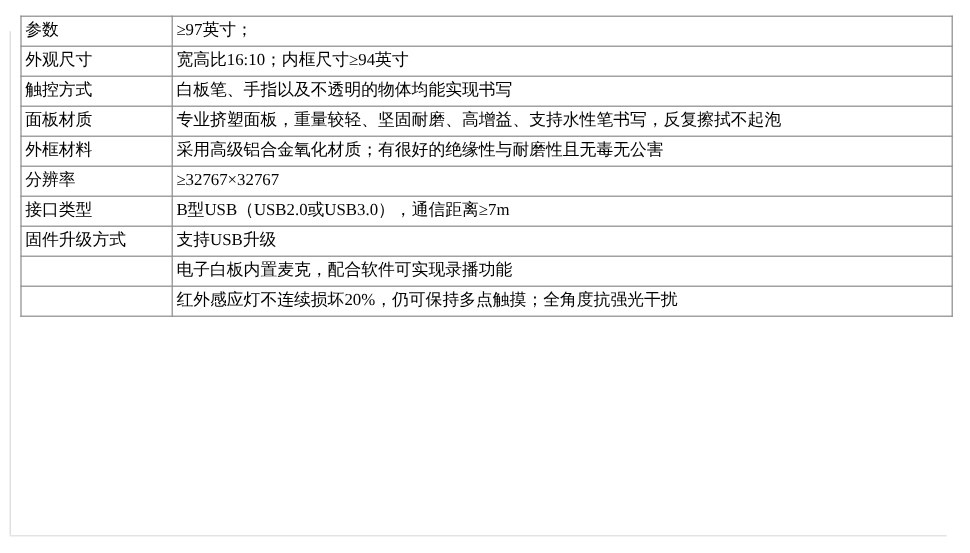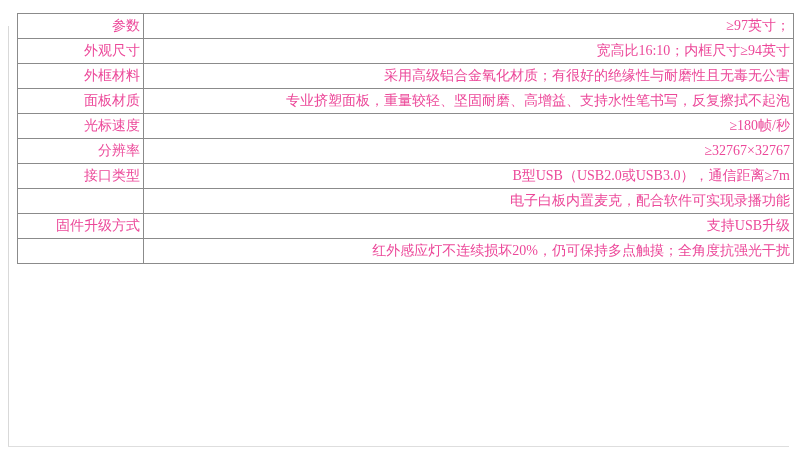--- a/index.html
+++ b/index.html
@@ -38,22 +38,22 @@
     width: 768px;
     border-collapse: collapse;
     table-layout: fixed;
     border: 1px solid #6f6f6f;
   }
   table.spec td {
     border: 1px solid #8b8b8b;
     height: 24px;
     font-size: 14px;
     line-height: 24px;
-    color: #ec4899;
-    text-align: right;
+    color: #000000;
+    text-align: left;
     vertical-align: middle;
     padding: 0 3px;
     overflow: hidden;
     white-space: nowrap;
   }
   table.spec td.label {
     width: 119px;
   }
   table.spec td.value {
     width: 643px;
@@ -69,46 +69,46 @@
     <tbody>
         <tr>
           <td class="label">参数</td>
           <td class="value">≥97英寸；</td>
         </tr>
         <tr>
           <td class="label">外观尺寸</td>
           <td class="value">宽高比16:10；内框尺寸≥94英寸</td>
         </tr>
         <tr>
-          <td class="label">外框材料</td>
-          <td class="value">采用高级铝合金氧化材质；有很好的绝缘性与耐磨性且无毒无公害</td>
+          <td class="label">触控方式</td>
+          <td class="value">白板笔、手指以及不透明的物体均能实现书写</td>
         </tr>
         <tr>
           <td class="label">面板材质</td>
           <td class="value">专业挤塑面板，重量较轻、坚固耐磨、高增益、支持水性笔书写，反复擦拭不起泡</td>
         </tr>
         <tr>
-          <td class="label">光标速度</td>
-          <td class="value">≥180帧/秒</td>
+          <td class="label">外框材料</td>
+          <td class="value">采用高级铝合金氧化材质；有很好的绝缘性与耐磨性且无毒无公害</td>
         </tr>
         <tr>
           <td class="label">分辨率</td>
           <td class="value">≥32767×32767</td>
         </tr>
         <tr>
           <td class="label">接口类型</td>
           <td class="value">B型USB（USB2.0或USB3.0），通信距离≥7m</td>
         </tr>
         <tr>
+          <td class="label">固件升级方式</td>
+          <td class="value">支持USB升级</td>
+        </tr>
+        <tr>
           <td class="label"></td>
           <td class="value">电子白板内置麦克，配合软件可实现录播功能</td>
-        </tr>
-        <tr>
-          <td class="label">固件升级方式</td>
-          <td class="value">支持USB升级</td>
         </tr>
         <tr>
           <td class="label"></td>
           <td class="value">红外感应灯不连续损坏20%，仍可保持多点触摸；全角度抗强光干扰</td>
         </tr>
       </tbody>
   </table>
 </div>
 
 </body></html>

